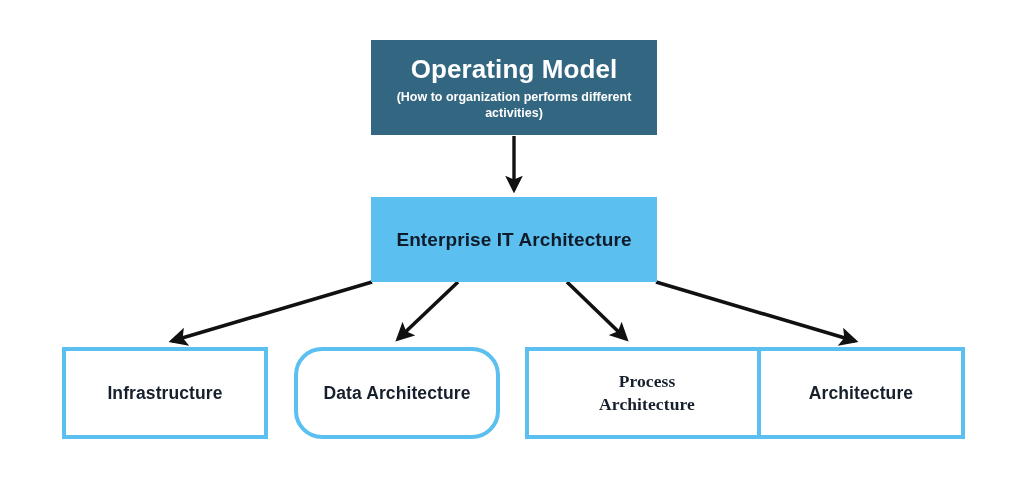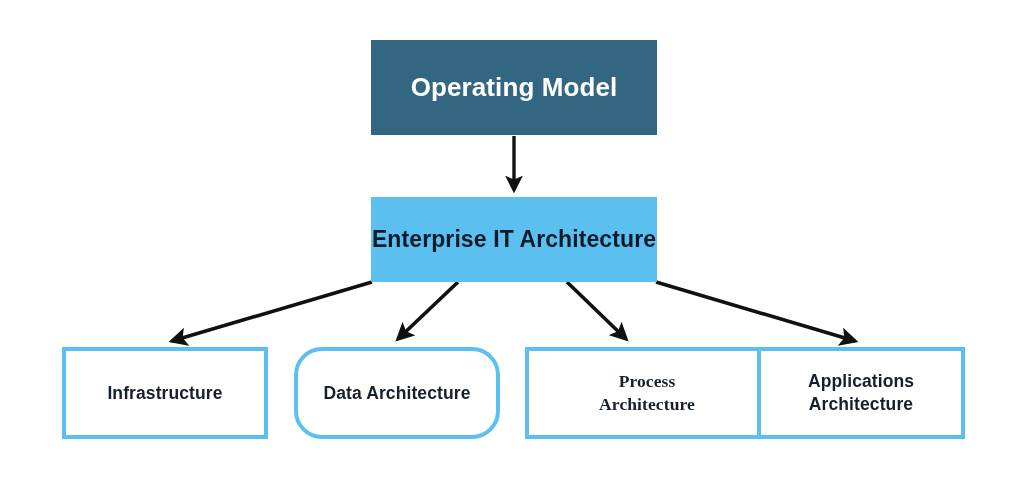--- a/index.html
+++ b/index.html
@@ -66,21 +66,21 @@
   
   #node-enterprise-it-architecture {
     left: 371px;
     top: 197px;
     width: 286px;
     height: 85px;
     background: #5bc0ef;
     color: #0f1b2a;
   }
   #node-enterprise-it-architecture .title {
-    font-size: 23px;
+    font-size: 19px;
     font-weight: bold;
     letter-spacing: 0.1px;
   }
 
   
   .leaf {
     background: #ffffff;
     border: 4px solid #5bc0ef;
     height: 92px;
     top: 347px;
@@ -115,37 +115,37 @@
 
     <line x1="458" y1="282" x2="398" y2="339" stroke="#111111" stroke-width="3.6" marker-end="url(#arrowhead)"></line>
 
     <line x1="567" y1="282" x2="626" y2="339" stroke="#111111" stroke-width="3.6" marker-end="url(#arrowhead)"></line>
 
     <line x1="656" y1="282" x2="855" y2="341" stroke="#111111" stroke-width="3.6" marker-end="url(#arrowhead)"></line>
   </svg>
 
   <div class="node" id="node-operating-model">
     <div class="title">Operating Model</div>
+    <div class="subtitle">(How to organization performs different activities)</div>
   </div>
 
   <div class="node" id="node-enterprise-it-architecture">
     <div class="title">Enterprise IT Architecture</div>
   </div>
 
   <div class="node leaf" id="leaf-0">
     <div class="label">Infrastructure</div>
   </div>
 
   <div class="node leaf" id="leaf-1">
     <div class="label">Data Architecture</div>
   </div>
 
   <div class="node leaf" id="leaf-2">
     <div class="label">Process</div>
     <div class="label">Architecture</div>
   </div>
 
   <div class="node leaf" id="leaf-3">
-    <div class="label">Applications</div>
     <div class="label">Architecture</div>
   </div>
 
 </div>
 
 </body></html>

